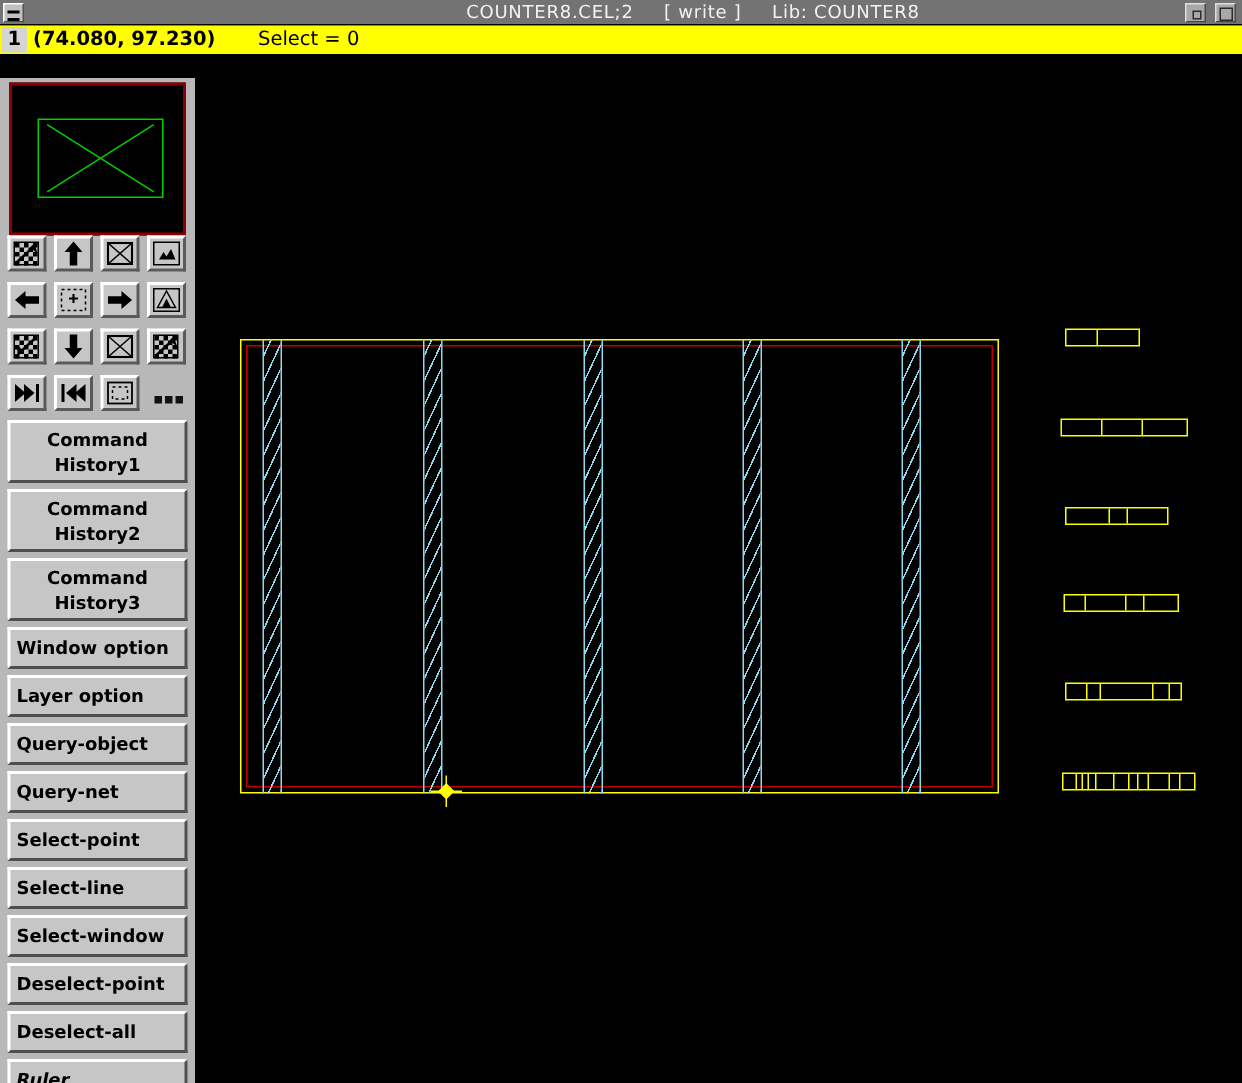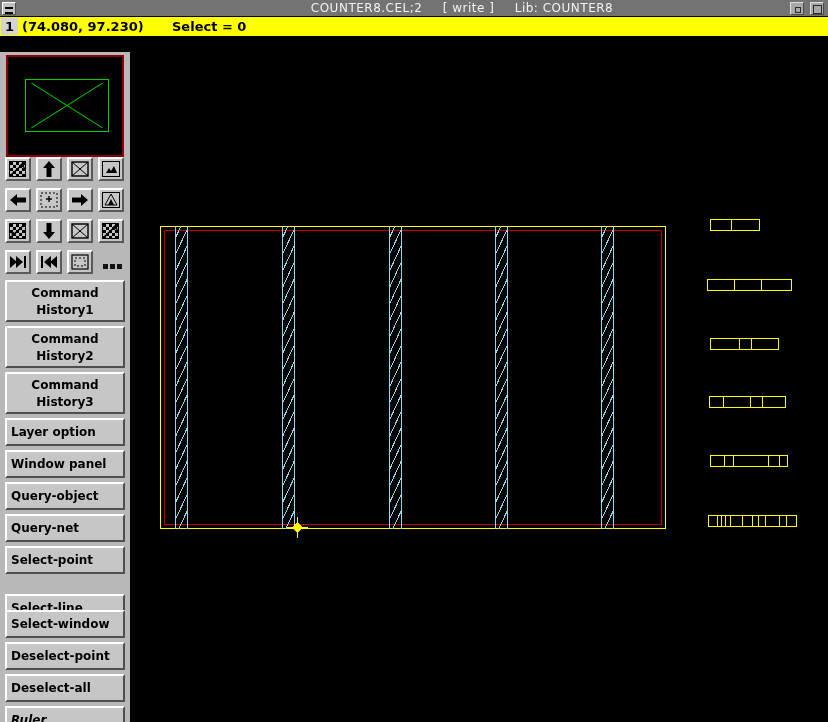--- a/index.html
+++ b/index.html
@@ -52,21 +52,21 @@
     position:absolute;left:1px;top:1px;width:17px;height:17px;line-height:17px;
     background:#d4d4d4;text-align:center;font-size:13px;font-weight:bold;color:#000;
     box-sizing:border-box;
   }
   #statusbar .coords{
     position:absolute;left:22px;top:0;height:25px;line-height:19px;
     font-size:13px;font-weight:bold;color:#000;
   }
   #statusbar .sel{
     position:absolute;left:172px;top:0;height:19px;line-height:19px;
-    font-size:13px;font-weight:bold;color:#000;
+    font-size:13px;font-weight:normal;color:#000;
   }
   
   #sidebar{
     position:absolute;left:0;top:36px;width:132px;height:686px;
     background:#b8b8b8;box-sizing:border-box;
     border-right:2px solid #000;overflow:hidden;margin-top:16px;
   }
   #thumb{
     position:absolute;left:6px;top:3px;width:118px;height:102px;
     background:#000;border:2px solid #8b0000;box-sizing:border-box;
@@ -323,26 +323,26 @@
         <div>History1</div>
       </div>
       <div class="tbtn tall" style="top: 274px;">
         <div>Command</div>
         <div>History2</div>
       </div>
       <div class="tbtn tall" style="top: 320px;">
         <div>Command</div>
         <div>History3</div>
       </div>
-      <div class="tbtn short" style="top: 366px;"><span>Layer option</span></div>
-      <div class="tbtn short" style="top: 398px;"><span>Window panel</span></div>
+      <div class="tbtn short" style="top: 366px;"><span>Window option</span></div>
+      <div class="tbtn short" style="top: 398px;"><span>Layer option</span></div>
       <div class="tbtn short" style="top: 430px;"><span>Query-object</span></div>
       <div class="tbtn short" style="top: 462px;"><span>Query-net</span></div>
       <div class="tbtn short" style="top: 494px;"><span>Select-point</span></div>
-      <div class="tbtn short" style="top: 542px;"><span>Select-line</span></div>
+      <div class="tbtn short" style="top: 526px;"><span>Select-line</span></div>
       <div class="tbtn short" style="top: 558px;"><span>Select-window</span></div>
       <div class="tbtn short" style="top: 590px;"><span>Deselect-point</span></div>
       <div class="tbtn short" style="top: 622px;"><span>Deselect-all</span></div>
       <div class="tbtn short" style="top: 654px; font-style: italic;"><span>Ruler</span></div>
     </div>
 </div>
 
 <div id="canvas">
     <div class="bound-y" style="left: 26px; top: 190px; width: 506px; height: 303px;"></div>
     <div class="bound-r" style="left: 30px; top: 194px; width: 498px; height: 295px;"></div>

